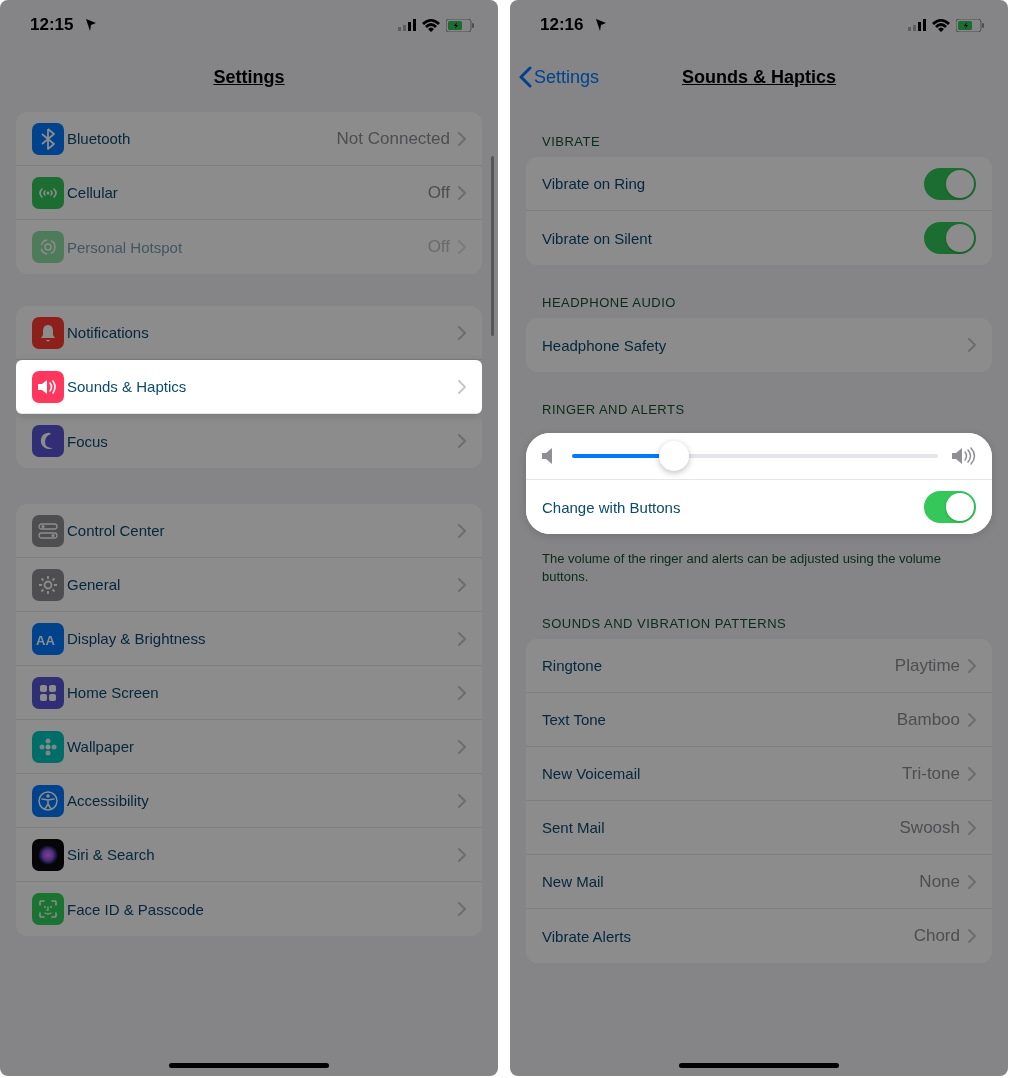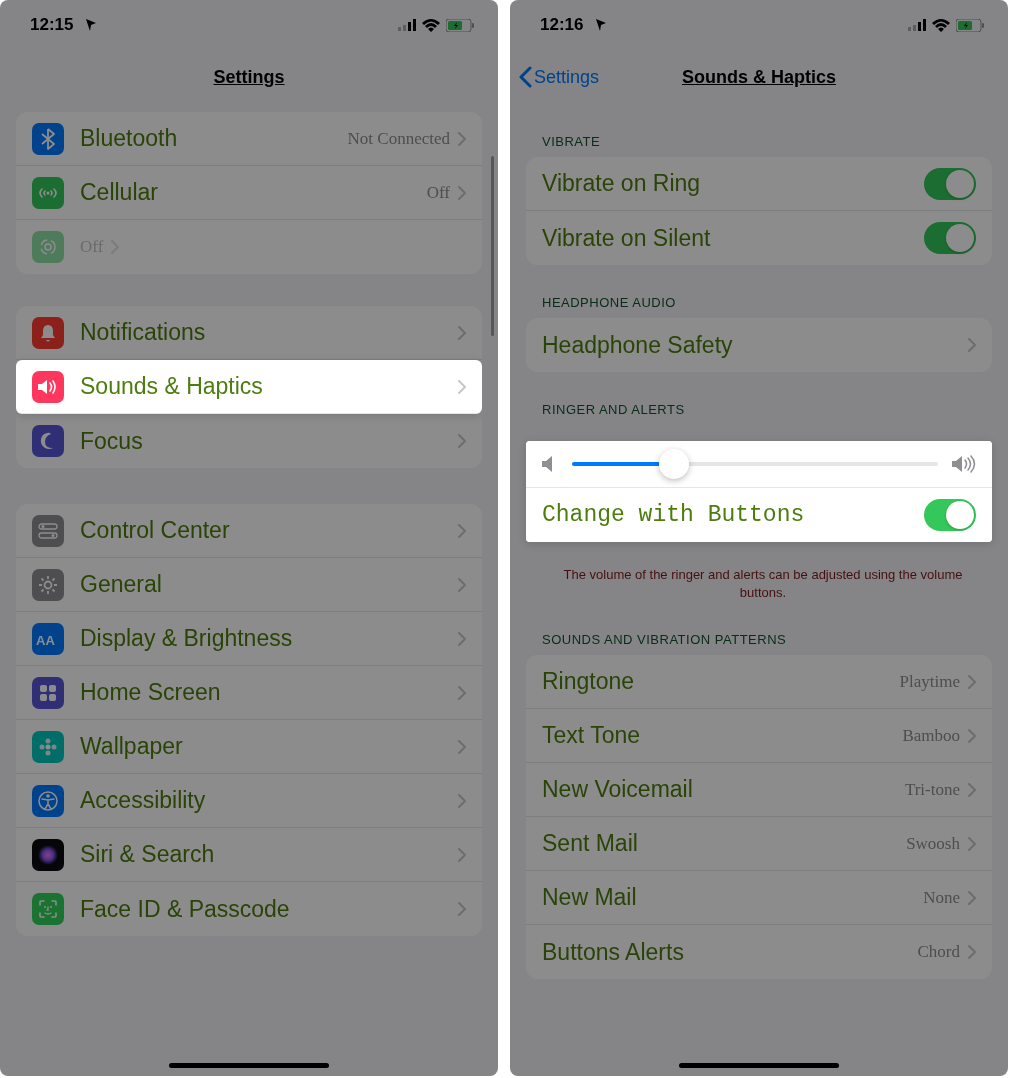--- a/index.html
+++ b/index.html
@@ -69,60 +69,58 @@
   }
   .section-header {
     font-size: 13px;
     color: #14532d;
     letter-spacing: 0.5px;
     padding: 30px 32px 8px 32px;
     text-transform: uppercase;
   }
   .section-footer {
     font-size: 13px;
-    color: #7f1d1d;
+    color: #14532d;
     padding: 8px 24px 0 32px;
     line-height:1.4;
-    text-align:center;
   }
   .list {
     margin: 0 16px;
     background:#fff;
     border-radius: 12px;
     overflow:hidden;
   }
   .row {
     display:flex;
     align-items:center;
     min-height: 54px;
     padding: 0 16px;
     border-bottom: 0.5px solid #e5e5ea;
     background:#fff;
   }
   .row:last-child { border-bottom:none;}
   .row .icon-box {
     width: 32px;
     height: 32px;
     border-radius: 7px;
-    margin-right: 16px;
+    margin-right: 3px;
     display:flex;
     align-items:center;
     justify-content:center;
     flex-shrink:0;
   }
   .row .label {
-    font-size: 23px;
-    color:#4d7c0f;
+    font-size: 15px;
+    color:#0c4a6e;
     flex:1;
   }
   .row .value {
     font-size: 17px;
     color: #8e8e93;
     margin-right: 8px;
-    font-family: Liberation Serif, serif;
   }
   .chevron {
     width: 8px;
     height: 14px;
     flex-shrink:0;
   }
   .toggle {
     width: 52px;
     height: 32px;
     border-radius: 16px;
@@ -185,26 +183,25 @@
   }
   .highlight {
     position: relative;
     z-index: 30;
     border-radius: 6px;
     box-shadow: 0 2px 8px rgba(0,0,0,.15);
   }
   .highlight-b {
     position:relative;
     z-index:30;
-    margin: 16px 16px;
-    border-radius:4px;
+    margin: 8px 16px;
+    border-radius:24px;
     overflow:hidden;
     box-shadow: 0 2px 8px rgba(0,0,0,.15);
     background:#fff;
-    font-family:Liberation Mono, monospace;
   }
   .sp-top { margin-top: 8px;}
   .scroll-ind {
     position:absolute;
     right: 4px;
     top: 156px;
     width: 3px;
     height: 180px;
     background: rgba(0,0,0,.35);
     border-radius:2px;
@@ -272,20 +269,21 @@
           <path d="M1 1 L7 7 L1 13" stroke="#c7c7cc" stroke-width="2" fill="none" stroke-linecap="round" stroke-linejoin="round"></path>
         </svg>
       </div>
       <div class="row" style="opacity:.55">
         <div class="icon-box" style="background:#34c759">
           <svg width="20" height="20" viewBox="0 0 20 20">
             <circle cx="10" cy="10" r="3" fill="none" stroke="#fff" stroke-width="1.5"></circle>
             <circle cx="10" cy="10" r="7" fill="none" stroke="#fff" stroke-width="1.5" stroke-dasharray="8 4"></circle>
           </svg>
         </div>
+        <span class="label">Personal Hotspot</span>
         <span class="value">Off</span>
         <svg class="chevron" viewBox="0 0 8 14">
           <path d="M1 1 L7 7 L1 13" stroke="#c7c7cc" stroke-width="2" fill="none" stroke-linecap="round" stroke-linejoin="round"></path>
         </svg>
       </div>
     </div>
   <div style="height:32px"></div>
   <div class="list" id="left-g2">
       <div class="row">
         <div class="icon-box" style="background:#ff3b30">
@@ -573,21 +571,21 @@
         </svg>
       </div>
       <div class="row">
         <span class="label">New Mail</span>
         <span class="value">None</span>
         <svg class="chevron" viewBox="0 0 8 14">
           <path d="M1 1 L7 7 L1 13" stroke="#c7c7cc" stroke-width="2" fill="none" stroke-linecap="round" stroke-linejoin="round"></path>
         </svg>
       </div>
       <div class="row">
-        <span class="label">Buttons Alerts</span>
+        <span class="label">Vibrate Alerts</span>
         <span class="value">Chord</span>
         <svg class="chevron" viewBox="0 0 8 14">
           <path d="M1 1 L7 7 L1 13" stroke="#c7c7cc" stroke-width="2" fill="none" stroke-linecap="round" stroke-linejoin="round"></path>
         </svg>
       </div>
     </div>
 
   <div class="home-indicator"></div>
 </div>
 

